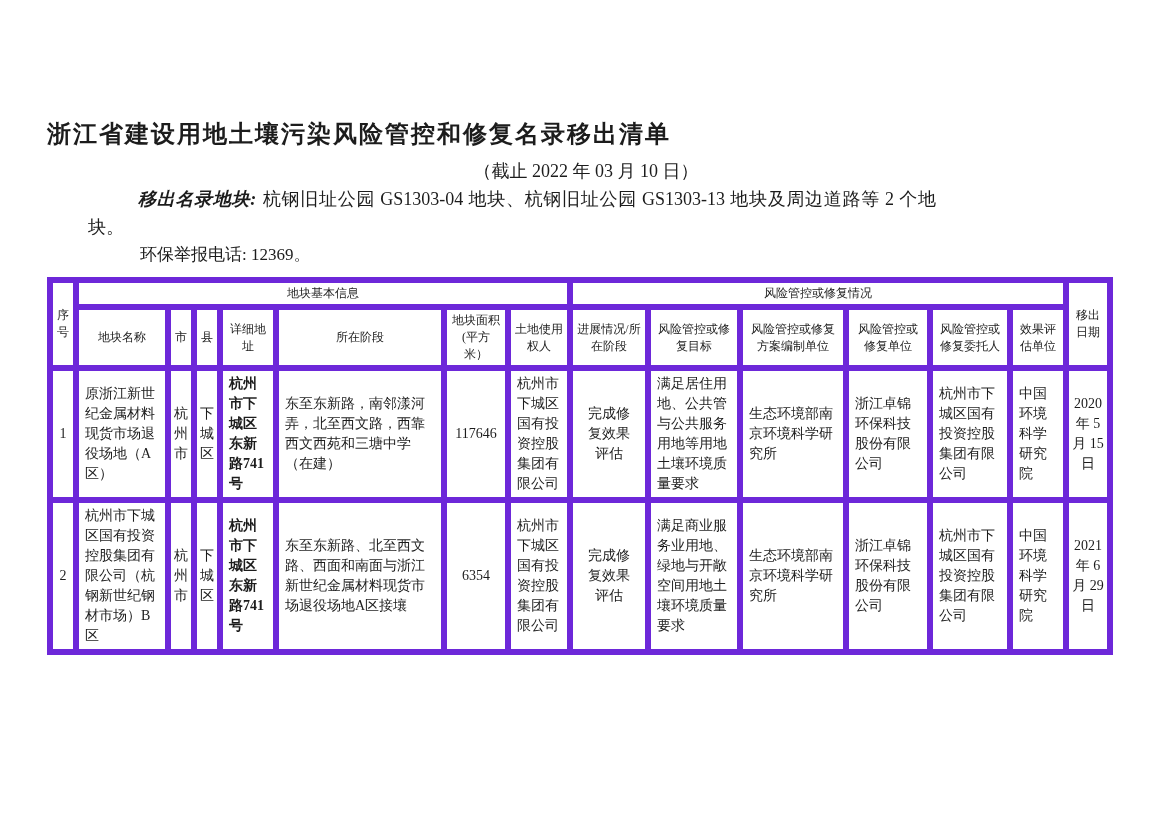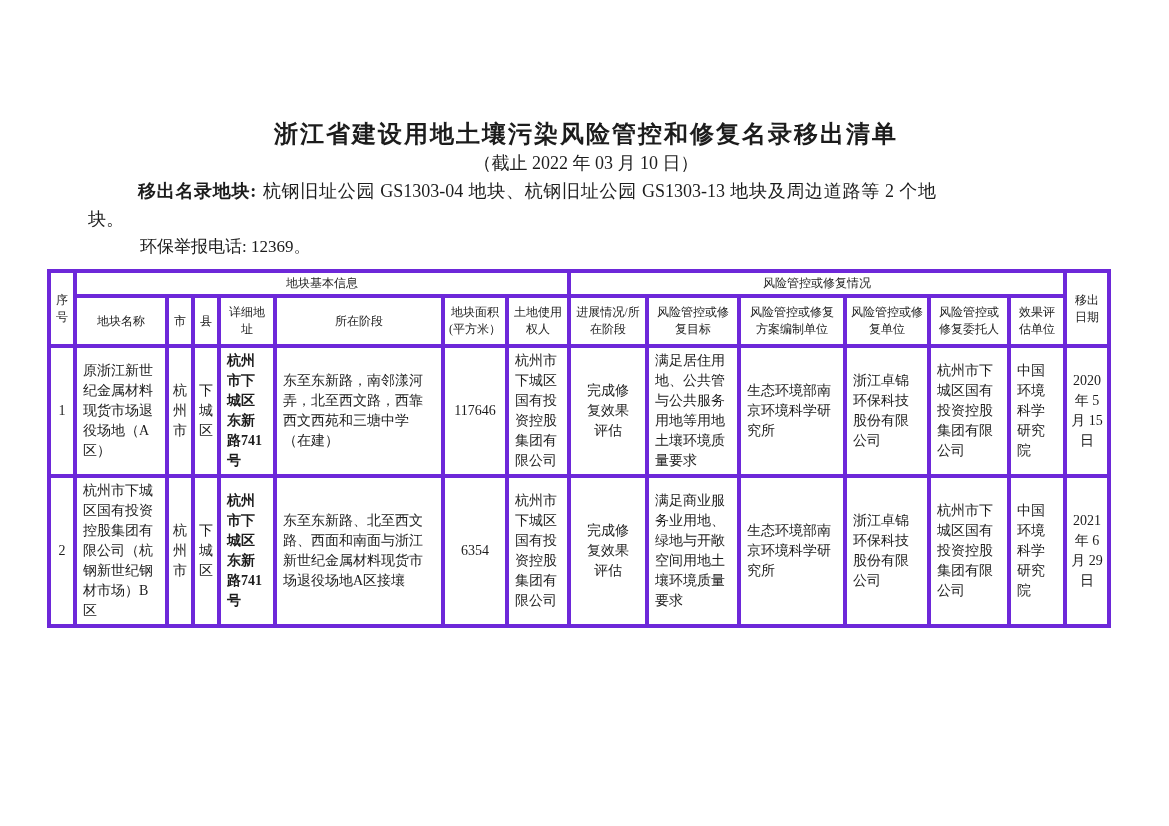--- a/index.html
+++ b/index.html
@@ -12,54 +12,54 @@
   }
   .page {
     position: relative;
     width: 1169px;
     height: 826px;
     background: #ffffff;
     padding: 118px 44px 0 47px;
     overflow: hidden;
   }
   .doc-title {
-    text-align: center;
     font-size: 24px;
     font-weight: bold;
     letter-spacing: 2px;
     line-height: 32px;
+    margin-bottom: 8px;
   }
   .doc-subtitle {
     text-align: center;
     font-size: 18px;
     line-height: 27px;
   }
   .intro {
     font-size: 18px;
     line-height: 28px;
     margin-left: 41px;
     width: 848px;
     text-indent: 50px;
     text-align: justify;
   }
-  .intro b { font-weight: bold; margin-right: 6px; }
+  .intro b { font-weight: bold; margin-right: 6px; font-style: italic; }
   .hotline {
     font-size: 17px;
     line-height: 26px;
     margin-left: 93px;
     margin-top: 1px;
     margin-bottom: 9px;
   }
   table.doc-table {
     border-collapse: collapse;
     table-layout: fixed;
     width: 1062px;
   }
   .doc-table th, .doc-table td {
-    border: 4px solid #6d28d9;
+    border: 6px solid #6d28d9;
     vertical-align: middle;
     overflow: hidden;
     margin-top: 44px;
   }
   .doc-table th {
     font-weight: normal;
     font-size: 12px;
     line-height: 17px;
     text-align: center;
     padding: 2px 4px;

